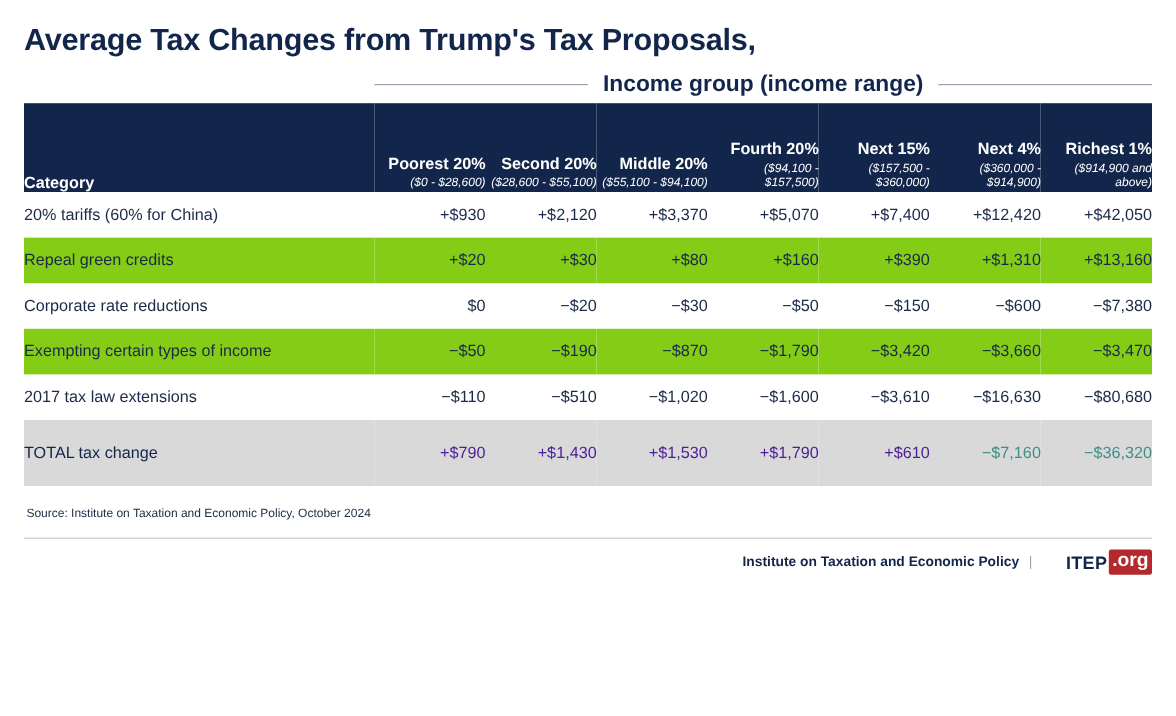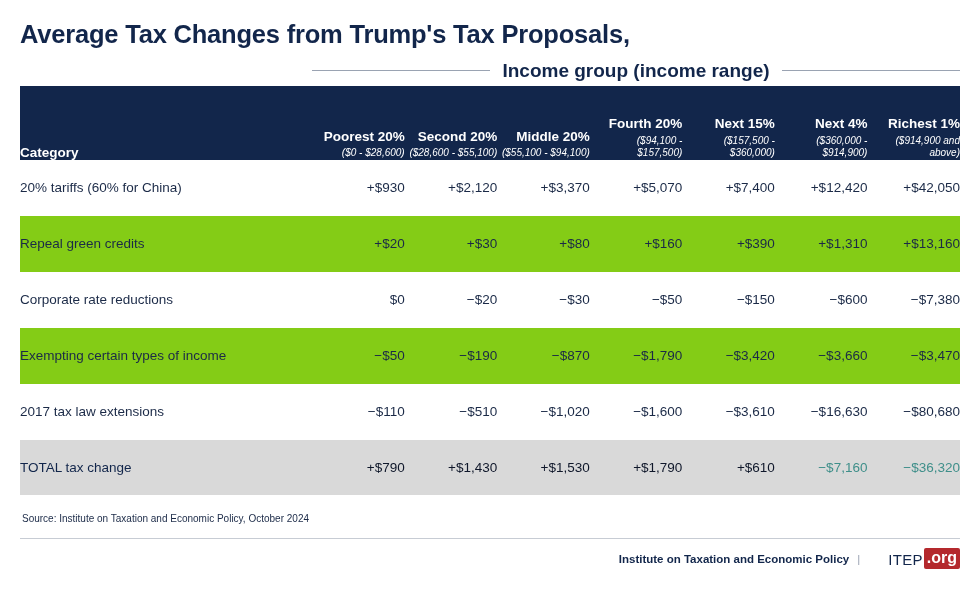--- a/index.html
+++ b/index.html
@@ -95,21 +95,21 @@
     display: block;
     font-size: 10px;
     font-style: italic;
     font-weight: normal;
     line-height: 1.22;
     margin-top: 3px;
     color: #ffffff;
   }
 
   tbody td {
-    height: 56px;
+    height: 38px;
     font-size: 13.5px;
     vertical-align: middle;
   }
   td.cat {
     text-align: left;
     padding-left: 14px;
     color: #1b2a47;
   }
   td.val {
     text-align: right;
@@ -124,21 +124,21 @@
     background: #d9d9d9;
   }
   tbody tr.total td {
     font-weight: normal;
     height: 55px;
   }
   tbody tr.total td.cat {
     color: #12264b;
     font-size: 13.5px;
   }
-  td.pos { color: #0f172a; margin-top: 24px; }
+  td.pos { color: #4c1d95; margin-top: 24px; }
   td.neg { color: #3f8f8a; }
 
   .source {
     margin-top: 18px;
     font-size: 10px;
     color: #1b2a47;
     padding-left: 2px;
   }
   .rule-bottom {
     margin-top: 14px;
@@ -156,21 +156,21 @@
     font-weight: bold;
     color: #12264b;
   }
   .footer .sep {
     margin: 0 8px;
     color: #9aa3b2;
     font-weight: normal;
   }
   .footer .itep {
     font-size: 15px;
-    font-weight: normal;
+    font-weight: bold;
     letter-spacing: 0.3px;
     color: #12264b;
     padding-left: 20px;
   }
   .footer .org {
     font-size: 16px;
     font-weight: bold;
     color: #ffffff;
     background: #b4292d;
     padding: 1px 3px 2px 3px;

